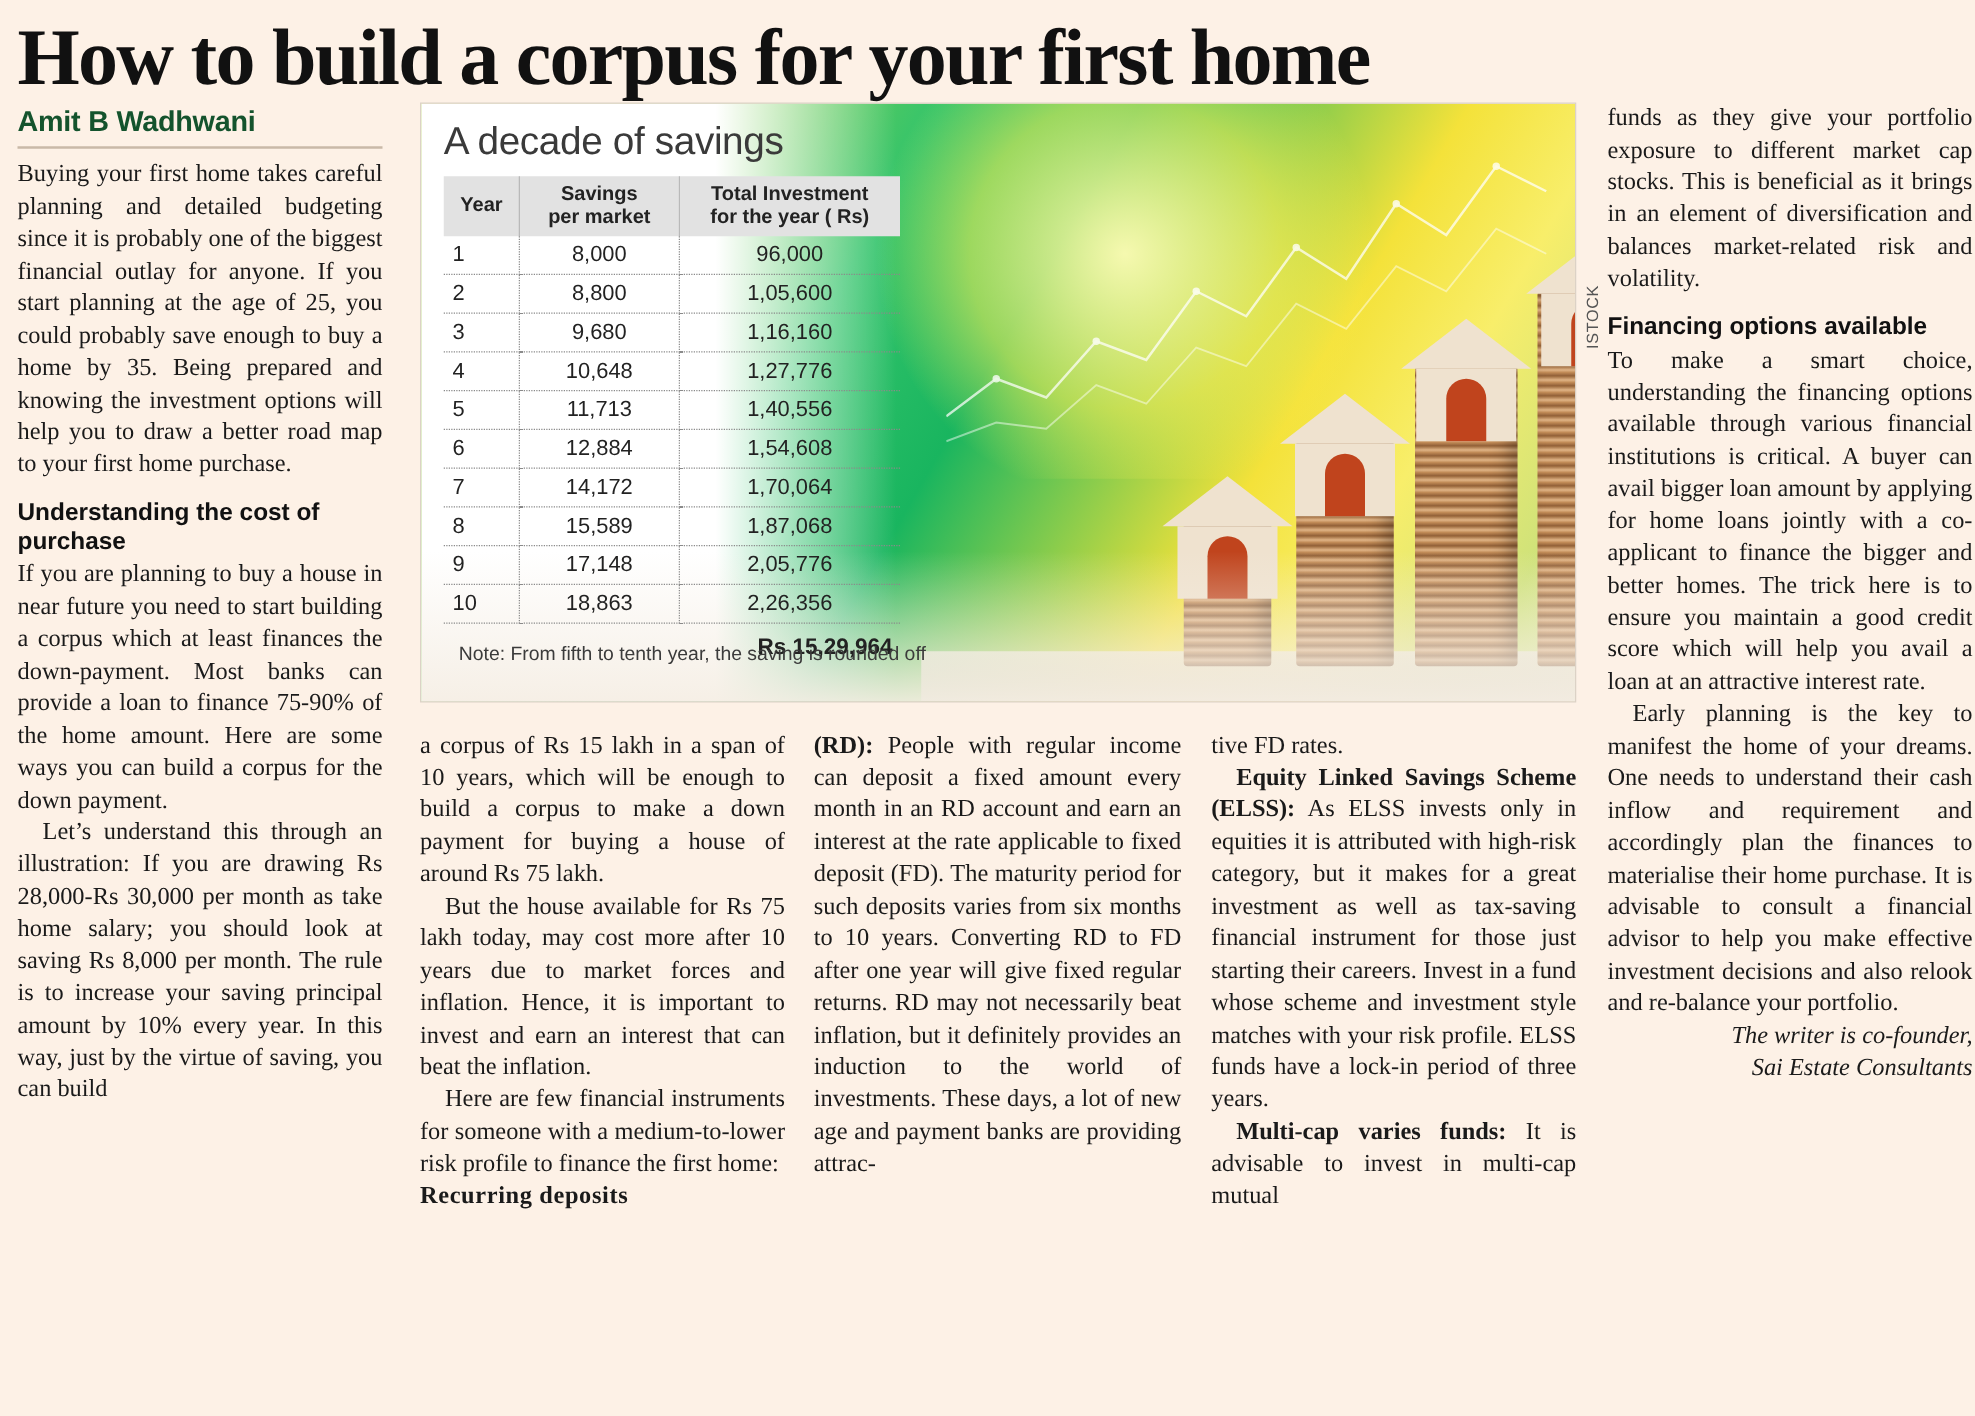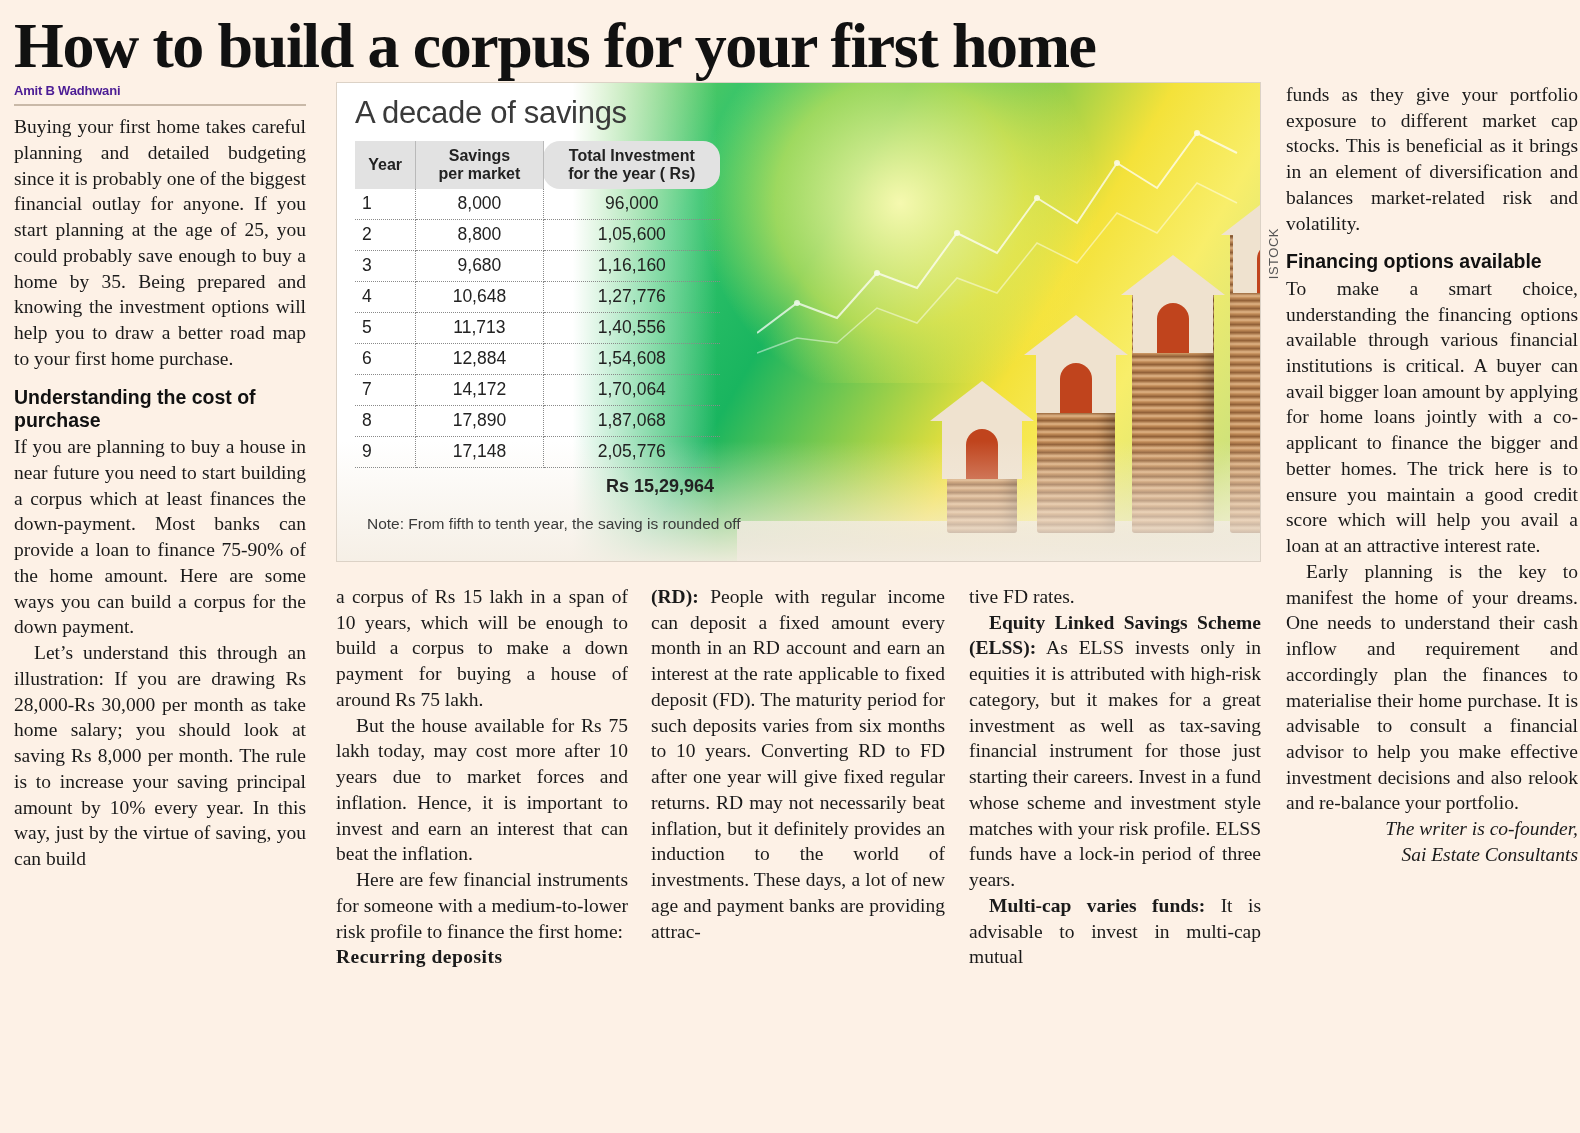--- a/index.html
+++ b/index.html
@@ -49,22 +49,22 @@
   }
   .col p {
     margin: 0;
   }
   .col p.indent {
     text-indent: 20px;
   }
   .byline {
     font-family: "Liberation Sans", sans-serif;
     font-weight: bold;
-    font-size: 13px;
-    color: #4c1d95;
+    font-size: 23px;
+    color: #14532d;
     margin-bottom: 5px;
     letter-spacing: -0.2px;
   }
   .byline-rule {
     border: 0;
     border-top: 2px solid #c9b9a8;
     margin: 0 0 8px 0;
   }
   .subhead {
     font-family: "Liberation Sans", sans-serif;
@@ -145,21 +145,21 @@
     font-weight: bold;
     font-size: 16px;
     line-height: 1.12;
     padding: 6px 6px;
     border-right: 1px solid #b9b9b9;
     text-align: center;
     vertical-align: middle;
   }
   .savings-table th.c1 { width: 52px; margin-left: 31px; }
   .savings-table th.c2 { width: 128px; }
-  .savings-table th.c3 { width: 185px; border-right: 0; border-radius: 17px; }
+  .savings-table th.c3 { width: 185px; border-right: 0; }
   .savings-table td {
     padding: 4.5px 6px;
     border-bottom: 1px dotted #8a8a8a;
     border-right: 1px dotted #8a8a8a;
     text-align: center;
     white-space: nowrap;
   }
   .savings-table td.year { text-align: left; padding-left: 7px; }
   .savings-table td.total { border-right: 0; }
   .savings-table tr.total-row td {
@@ -361,27 +361,32 @@
             <td>12,884</td>
             <td class="total">1,54,608</td>
           </tr>
           <tr>
             <td class="year">7</td>
             <td>14,172</td>
             <td class="total">1,70,064</td>
           </tr>
           <tr>
             <td class="year">8</td>
-            <td>17,890</td>
+            <td>15,589</td>
             <td class="total">1,87,068</td>
           </tr>
           <tr>
             <td class="year">9</td>
             <td>17,148</td>
             <td class="total">2,05,776</td>
+          </tr>
+          <tr>
+            <td class="year">10</td>
+            <td>18,863</td>
+            <td class="total">2,26,356</td>
           </tr>
           <tr class="total-row">
             <td colspan="3">Rs 15,29,964</td>
           </tr>
         </tbody>
       </table>
 
       <div class="table-note">Note: From fifth to tenth year, the saving is rounded off</div>
     </div>
 

